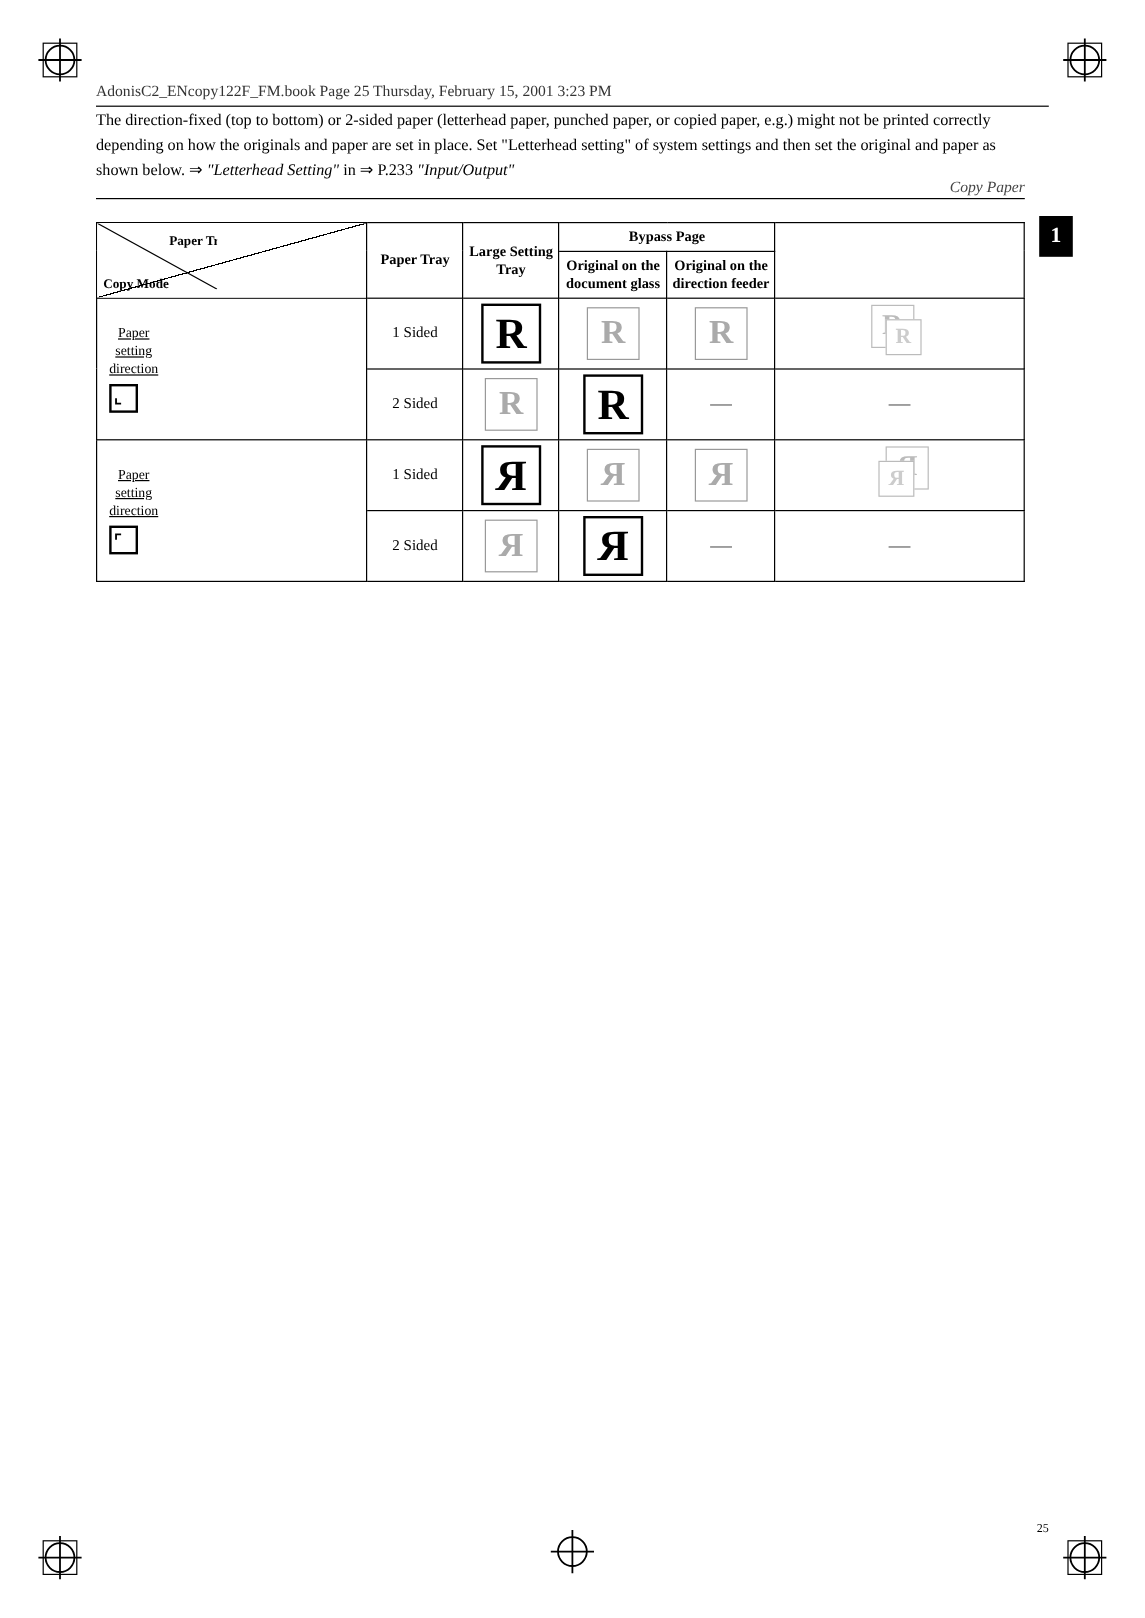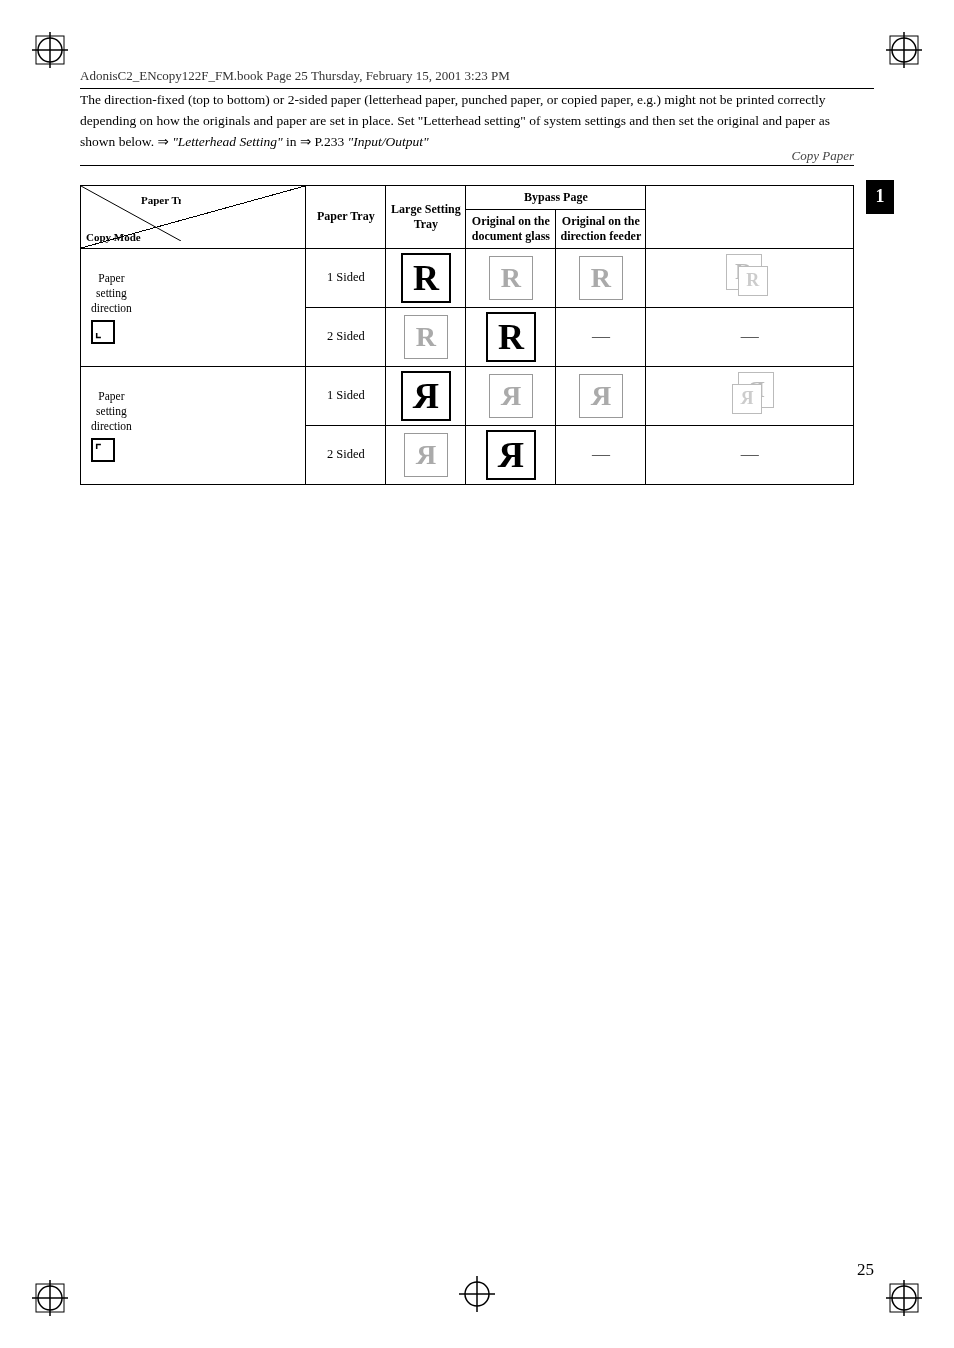--- a/index.html
+++ b/index.html
@@ -59,21 +59,21 @@
       text-align: center;
       padding: 6px 2px;
       line-height: 1.2;
     }
 
     
     .page-number {
       position: absolute;
       bottom: 68px;
       right: 80px;
-      font-size: 17px;
+      font-size: 10px;
     }
 
     
     .main-content {
       position: absolute;
       top: 90px;
       left: 80px;
       right: 100px;
     }
 
@@ -195,20 +195,21 @@
       display: flex;
       flex-direction: column;
       align-items: flex-start;
       gap: 4px;
       padding: 4px 6px;
     }
 
     .psd-text {
       font-size: 11.5px;
       line-height: 1.3;
+      text-decoration: underline;
     }
 
     .psd-icon {
       border: 2px solid #000;
       width: 24px;
       height: 24px;
       display: flex;
       align-items: flex-end;
       justify-content: flex-start;
       font-size: 14px;

